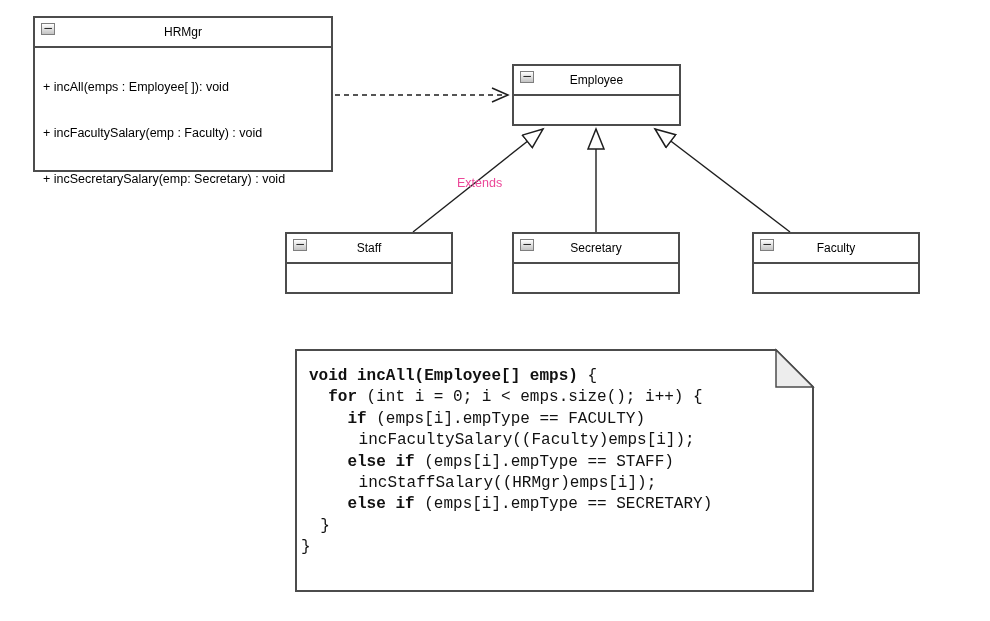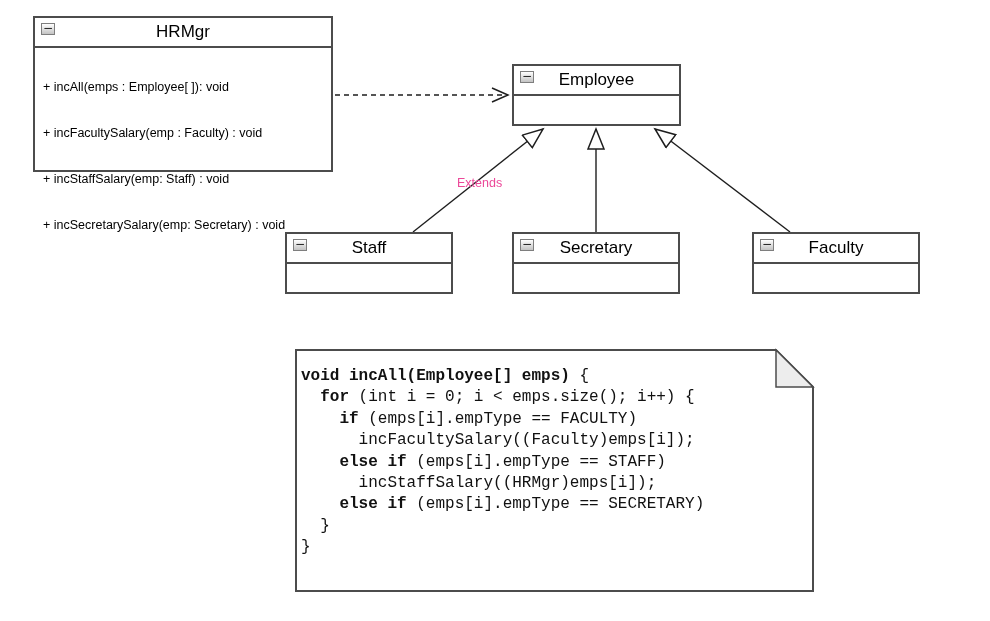--- a/index.html
+++ b/index.html
@@ -9,21 +9,21 @@
   }
   .overlay{position:absolute;left:0;top:0;width:990px;height:621px;z-index:1;}
   .cls{
     position:absolute;background:#ffffff;border:2px solid #4c4c4c;
     box-sizing:border-box;z-index:2;
   }
   .titlebar{
     position:relative;height:30px;border-bottom:2px solid #4c4c4c;
     display:flex;align-items:center;justify-content:center;box-sizing:border-box;
   }
-  .title{font-size:17px;color:#000;}
+  .title{font-size:12px;color:#000;}
   .collapse{
     position:absolute;left:6px;top:5px;width:14px;height:12px;
     border:1px solid #7e7e7e;background:linear-gradient(#ffffff,#c3c3c3);
     box-sizing:border-box;font-size:12px;line-height:9px;text-align:center;
     color:#222;cursor:pointer;font-family:"DejaVu Sans",sans-serif;
   }
   .cls .body{display:flex;flex-direction:column;}
   .methods{height:120px;}
   .m{
     flex:1;display:flex;align-items:center;padding-left:8px;
@@ -32,21 +32,21 @@
   .extends-label{
     position:absolute;left:457px;top:176px;z-index:3;
     font-size:12.5px;color:#ec4899;
   }
   .code{
     position:absolute;left:301px;top:366px;z-index:3;
     font-family:"Liberation Mono","DejaVu Sans Mono",monospace;
     font-size:16px;color:#111;
   }
   .cl{white-space:pre;line-height:21.4px;height:21.4px;}
-  .cb{font-weight:bold;}
+  .cb{font-weight:bold;margin-left:8px;}
 </style>
 </head>
 <body>
 
 <div class="canvas">
 
   <svg class="overlay" width="990" height="621" viewBox="0 0 990 621" xmlns="http://www.w3.org/2000/svg">
     <defs>
       <marker id="triangle" markerUnits="userSpaceOnUse" markerWidth="24" markerHeight="20" refX="21" refY="9" orient="auto">
         <path d="M1,1 L21,9 L1,17 Z" fill="#ffffff" stroke="#1e1e1e" stroke-width="1.5"></path>
@@ -71,21 +71,20 @@
   </svg>
 
   <div class="cls" style="left:33px;top:16px;width:300px;height:156px">
     <div class="titlebar">
       <span class="collapse">−</span>
       <span class="title">HRMgr</span>
     </div>
     <div class="body methods">
       <div class="m">+ incAll(emps : Employee[ ]): void</div>
       <div class="m">+ incFacultySalary(emp : Faculty) : void</div>
-      <div class="m">+ incStaffSalary(emp: Staff) : void</div>
       <div class="m">+ incSecretarySalary(emp: Secretary) : void</div>
     </div>
   </div>
 
   <div class="cls" style="left:512px;top:64px;width:169px;height:62px">
     <div class="titlebar">
       <span class="collapse">−</span>
       <span class="title">Employee</span>
     </div>
     <div class="body"></div>

